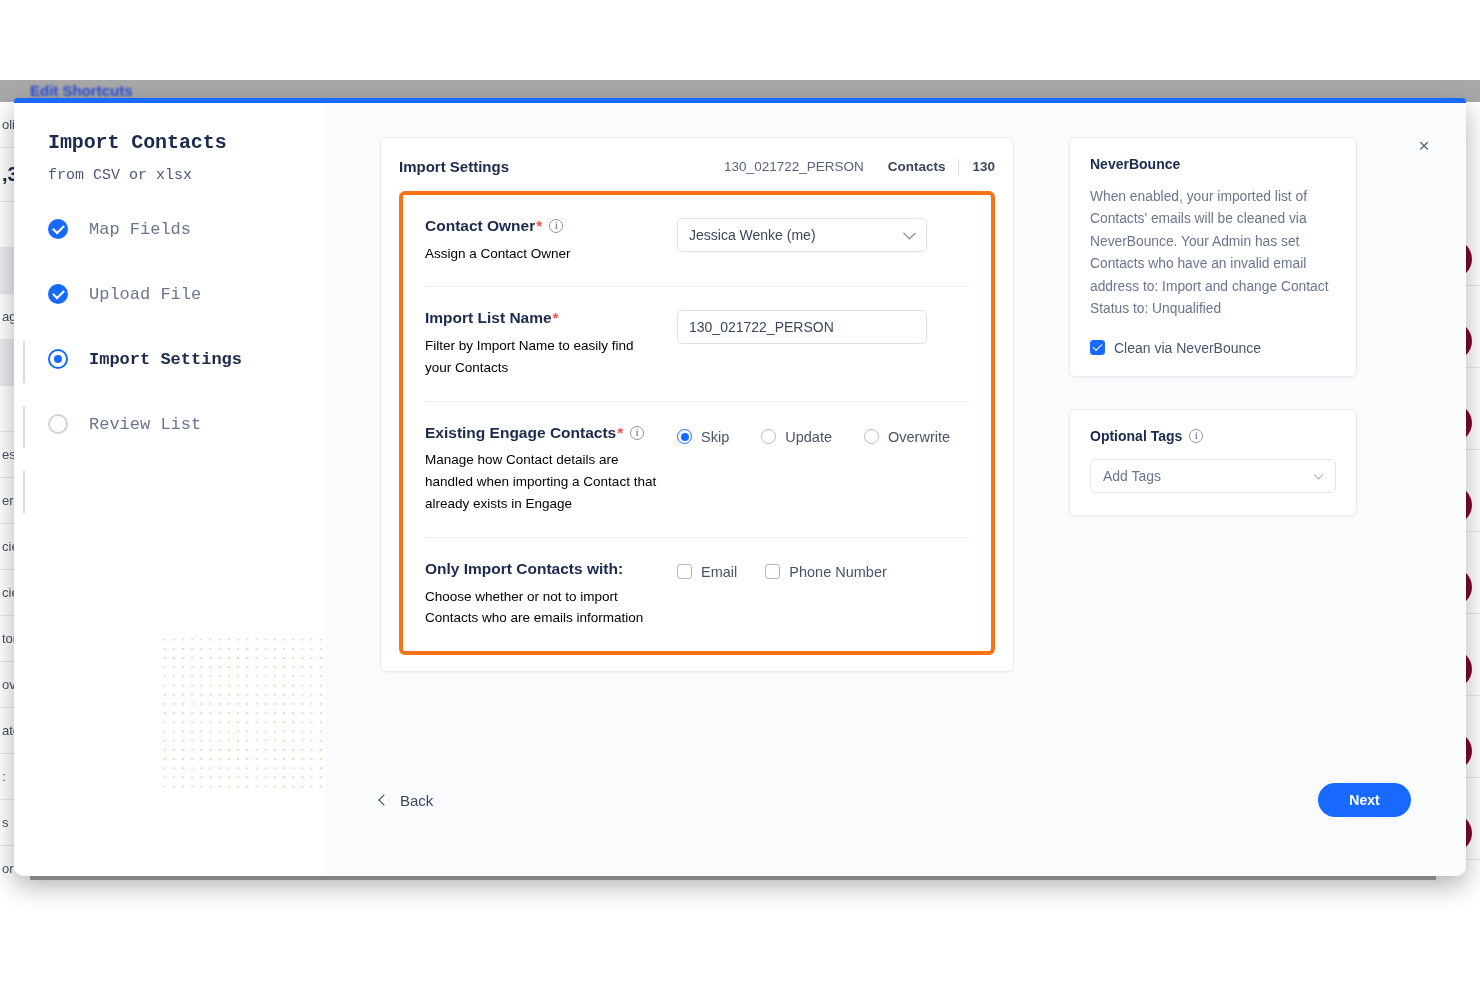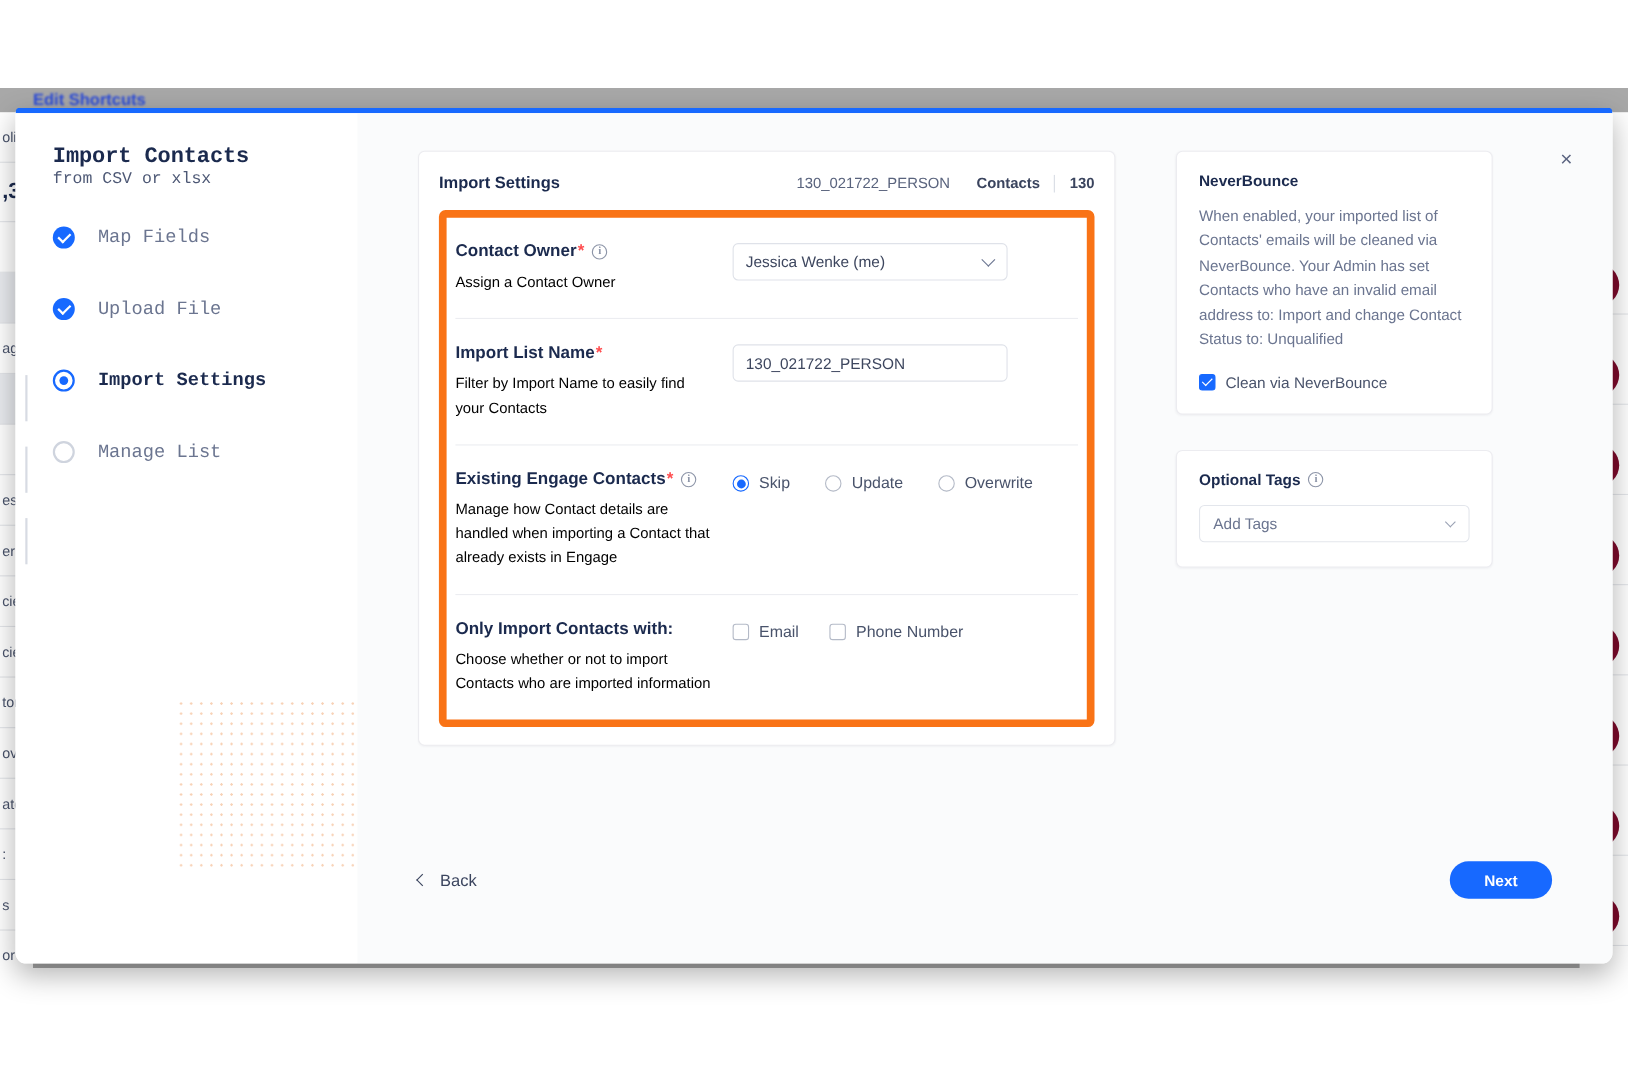--- a/index.html
+++ b/index.html
@@ -88,20 +88,21 @@
     background: #ffffff;
     padding: 28px 0 0 34px;
     position: relative;
     font-family: Liberation Mono, monospace;
   }
   .modal-title {
     font-size: 20px; font-weight: 700; color: #1b2a4e;
     letter-spacing: -.1px;
   }
   .modal-sub {
+    margin-top: 13px;
     font-size: 15px; color: #4d5875;
   }
   .steps { margin-top: 32px; position: relative; }
   .step {
     display: flex; align-items: center;
     height: 26px;
     margin-bottom: 39px;
     position: relative;
   }
   .step:last-child { margin-bottom: 0; }
@@ -187,23 +188,23 @@
   }
   .chr-file { color: #59637d; }
   .chr-label { margin-left: 24px; font-weight: 700; color: #3a445e; }
   .chr-sep {
     width: 1px; height: 16px; background: #d8dce4;
     margin: 0 13px;
   }
   .chr-count { font-weight: 700; color: #3a445e; }
 
   .inner-card {
-    border: 7px solid #f97316;
+    border: 4px solid #f97316;
     border-radius: 6px;
-    padding: 0 8px;
+    padding: 0 22px;
   }
   .frow {
     display: flex;
     padding: 22px 0 22px 0;
     border-bottom: 1px solid #ecedf1;
   }
   .frow:last-child { border-bottom: none; }
   .fleft { width: 252px; flex: 0 0 252px; padding-right: 10px; }
   .flabel {
     font-size: 15.5px; font-weight: 700; color: #1b2a4e;
@@ -430,21 +431,21 @@
           <div class="step">
             <span class="step-dot done"></span>
             <span class="step-label">Upload File</span>
           </div>
           <div class="step active">
             <span class="step-dot current"></span>
             <span class="step-label">Import Settings</span>
           </div>
           <div class="step">
             <span class="step-dot todo"></span>
-            <span class="step-label">Manage List</span>
+            <span class="step-label">Review List</span>
           </div>
         </div>
 
       <div class="step-line line1"></div>
       <div class="step-line line2"></div>
       <div class="step-line line3"></div>
 
       <div class="dots-deco"></div>
     </div>
 
@@ -522,21 +523,21 @@
                   </div>
               </div>
             </div>
 
             <div class="frow">
               <div class="fleft">
                 <div class="flabel">
                   <span>Only Import Contacts with:</span>
                     <span class="req"></span>
                 </div>
-                <div class="fhint">Choose whether or not to import Contacts who are imported information</div>
+                <div class="fhint">Choose whether or not to import Contacts who are emails information</div>
               </div>
               <div class="fright">
                 <div class="check-row" id="check-row">
                     <div class="check-item">
                       <span class="cbox"></span>
                       <span class="check-label">Email</span>
                     </div>
                     <div class="check-item">
                       <span class="cbox"></span>
                       <span class="check-label">Phone Number</span>

